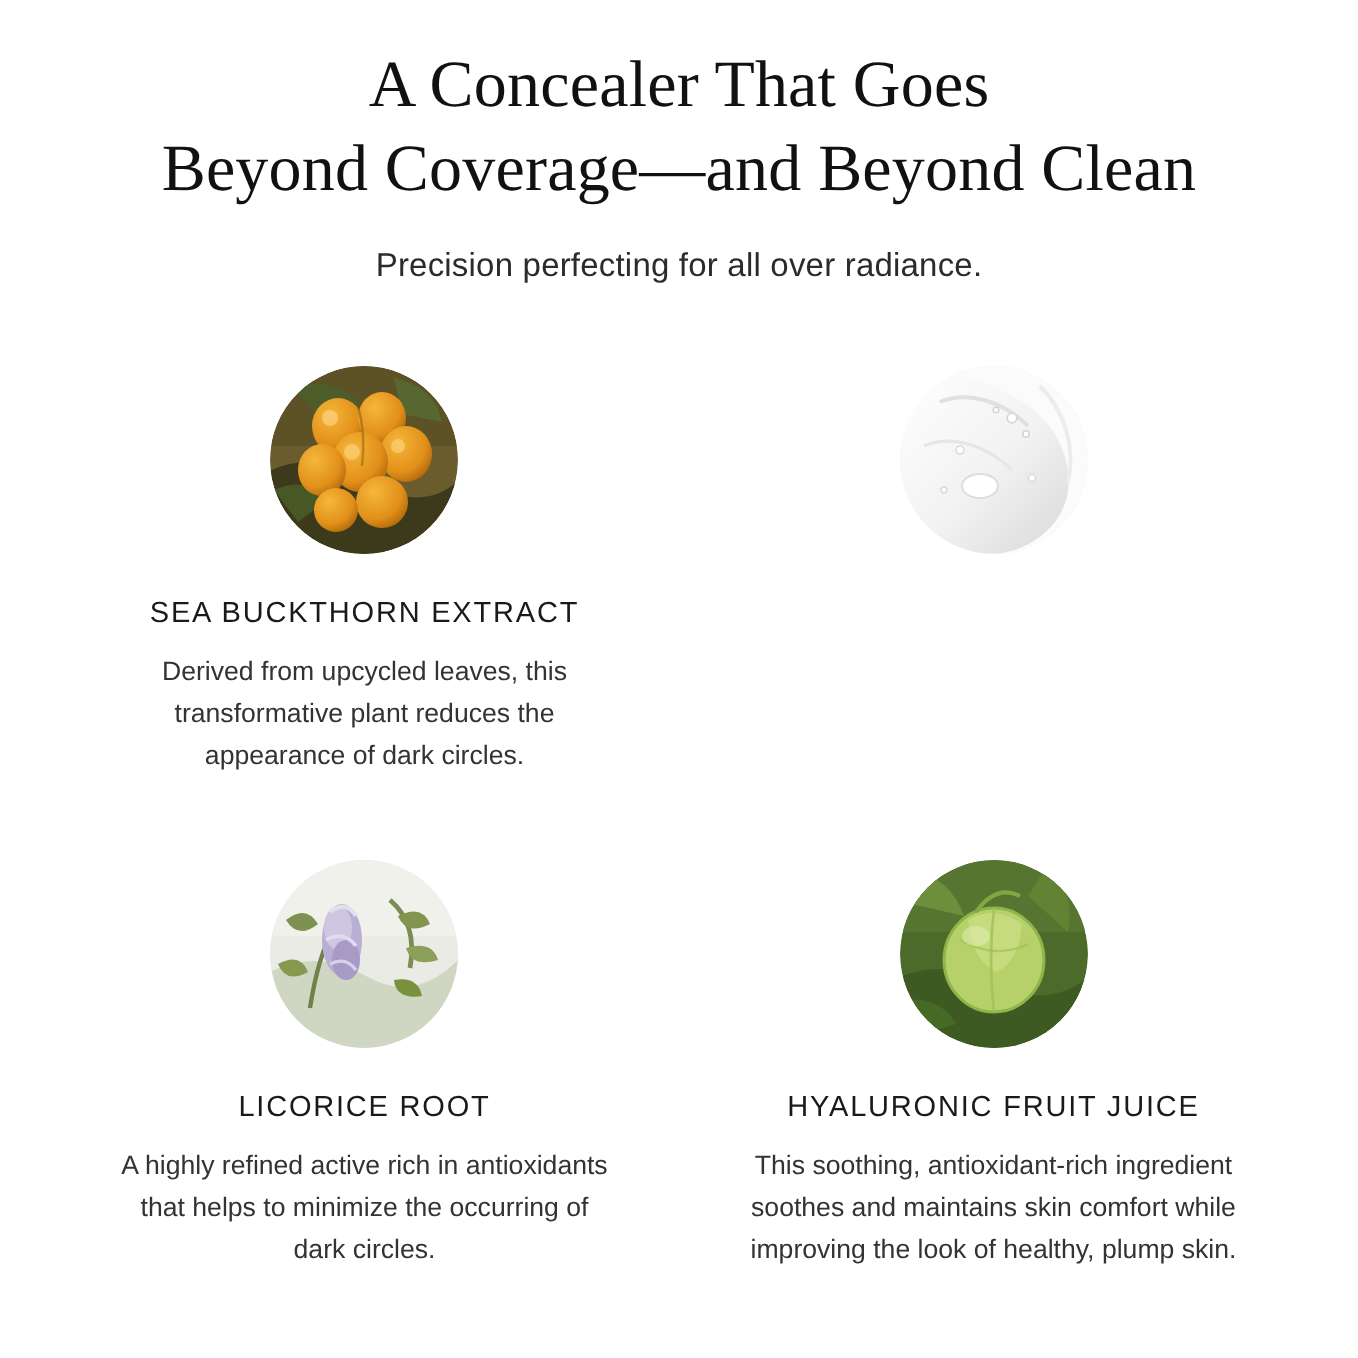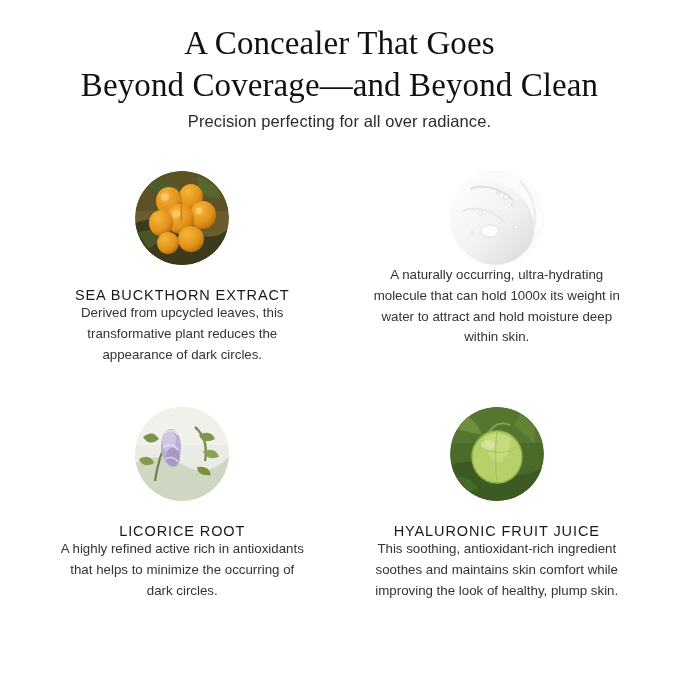--- a/index.html
+++ b/index.html
@@ -33,21 +33,21 @@
     max-width: 620px;
   }
   .headline .line {
     display: block;
     white-space: nowrap;
   }
   .subhead {
     text-align: center;
     font-size: 16.5px;
     color: #2b2b2b;
-    margin-top: 6px;
+    margin-top: 18px;
     font-weight: 400;
     letter-spacing: 0.1px;
   }
   .grid {
     margin-top: 40px;
     display: grid;
     grid-template-columns: 1fr 1fr;
     row-gap: 42px;
     column-gap: 10px;
   }
@@ -71,20 +71,21 @@
   }
   .ing-name {
     margin-top: 22px;
     font-size: 14.5px;
     letter-spacing: 0.9px;
     color: #1a1a1a;
     text-align: left;
     font-weight: 400;
   }
   .ing-desc {
+    margin-top: 11px;
     font-size: 13.3px;
     line-height: 1.55;
     color: #333333;
     text-align: center;
     max-width: 252px;
   }
 </style>
 </head>
 <body>
 
@@ -159,21 +160,20 @@
             <circle cx="56" cy="26" r="2.4" fill="#ffffff" stroke="#d5d5d5" stroke-width="0.9"></circle>
             <circle cx="63" cy="34" r="1.6" fill="#ffffff" stroke="#d5d5d5" stroke-width="0.8"></circle>
             <circle cx="48" cy="22" r="1.4" fill="#ffffff" stroke="#d5d5d5" stroke-width="0.8"></circle>
             <circle cx="30" cy="42" r="2" fill="#ffffff" stroke="#dadada" stroke-width="0.8"></circle>
             <circle cx="22" cy="62" r="1.5" fill="#ffffff" stroke="#dadada" stroke-width="0.8"></circle>
             <circle cx="66" cy="56" r="1.8" fill="#ffffff" stroke="#dadada" stroke-width="0.8"></circle>
             <path d="M70 10 C82 22 88 40 84 58" stroke="#ececec" stroke-width="2" fill="none"></path>
           </g>
         </svg>
       </div>
-      <div class="ing-desc">A naturally occurring, ultra-hydrating molecule that can hold 1000x its weight in water to attract and hold moisture deep within skin.</div>
     </div>
 
     <div class="cell">
       <div class="thumb">
         <svg viewBox="0 0 94 94" xmlns="http://www.w3.org/2000/svg">
           <defs>
             <clipPath id="c3">
                 <circle cx="47" cy="47" r="47"></circle>
               </clipPath>
           </defs>

